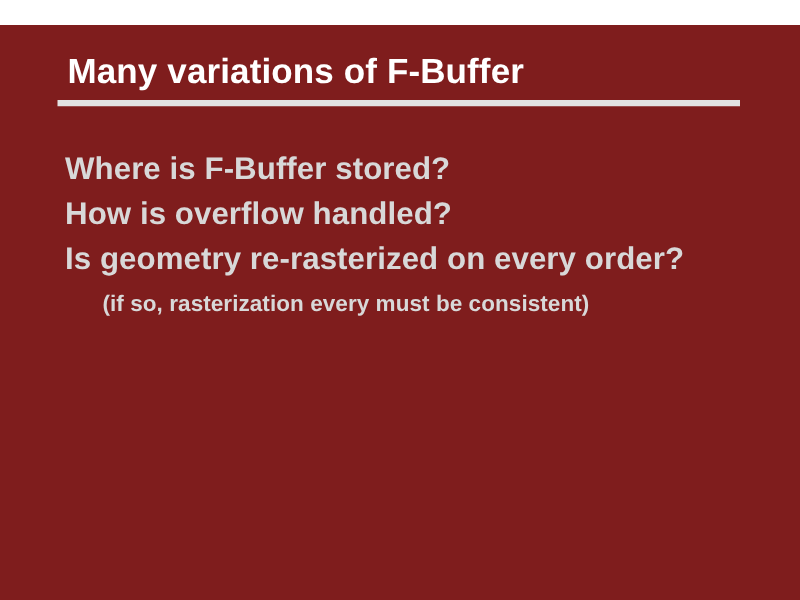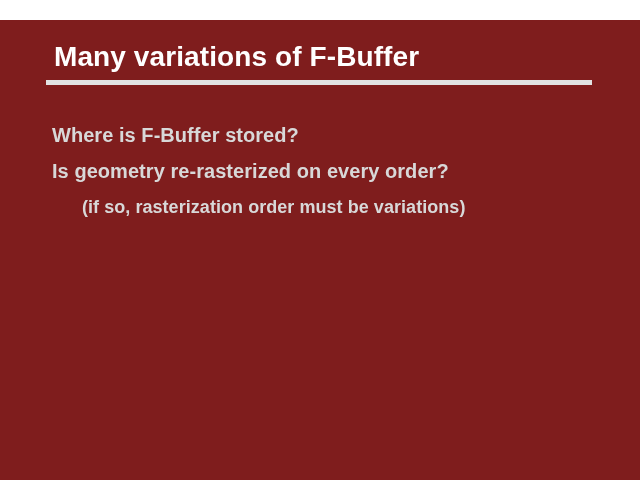--- a/index.html
+++ b/index.html
@@ -42,21 +42,21 @@
   #body-list {
     position: absolute;
     left: 52px;
     top: 97px;
     width: 560px;
     margin: 0;
     padding: 0;
     list-style: none;
   }
   #body-list .line {
-    font-size: 20px;
+    font-size: 25px;
     font-weight: bold;
     color: #d8d8d8;
     line-height: 36px;
     height: 36px;
     white-space: nowrap;
     letter-spacing: 0.05px;
   }
   #body-list .line.indented {
     padding-left: 30px;
     font-size: 18px;
@@ -77,22 +77,23 @@
 <body>
 
 <div id="slide">
 
   <div id="slide-title">Many variations of F-Buffer</div>
 
   <div id="title-rule"></div>
 
   <ul id="body-list">
     <li class="line">Where is F-Buffer stored?</li>
+    <li class="line">How is overflow handled?</li>
     <li class="line">Is geometry re-rasterized on every order?</li>
-    <li class="line indented">(if so, rasterization order must be variations)</li>
+    <li class="line indented">(if so, rasterization every must be consistent)</li>
   </ul>
 
   <div id="footer-credit">
     <div>SIGGRAPH 2001</div>
     <div>© 2001, NVIDIA</div>
   </div>
 
 </div>
 
 </body></html>

